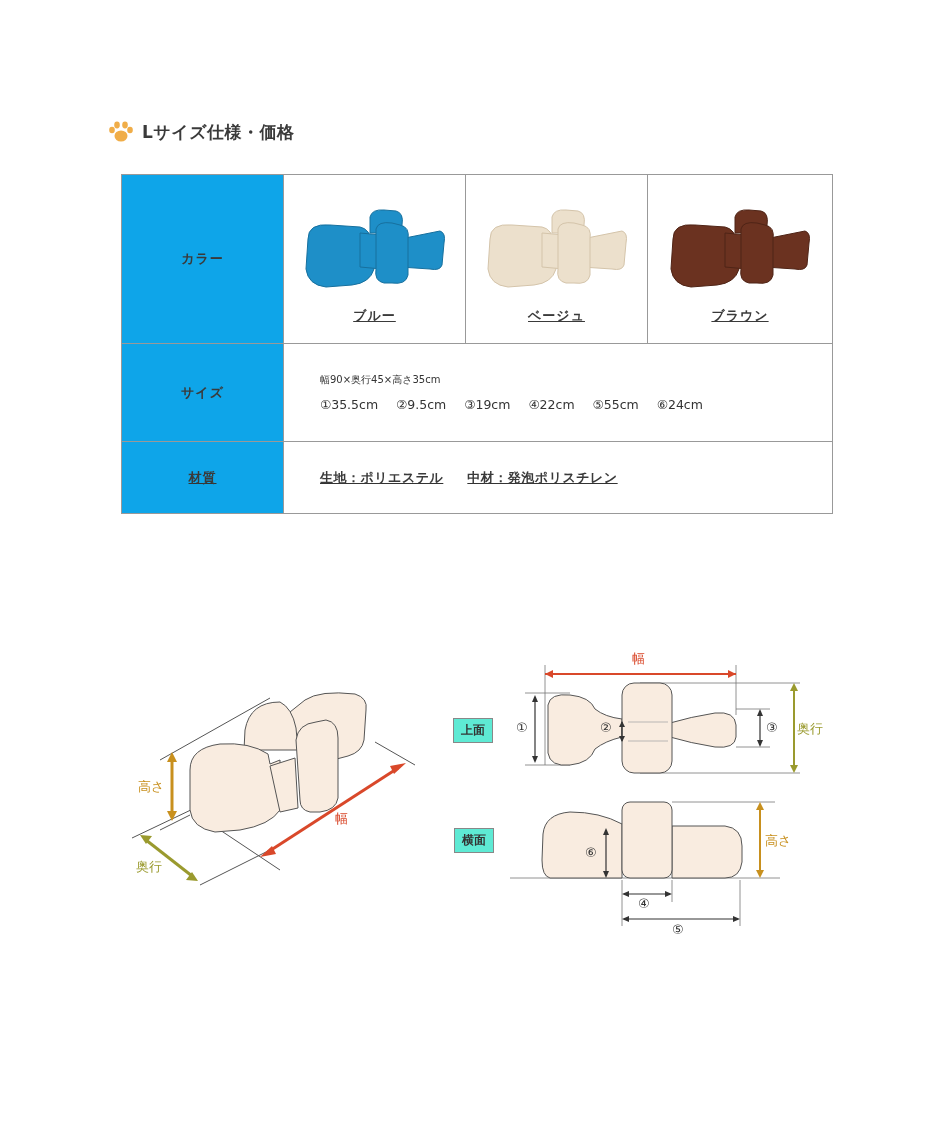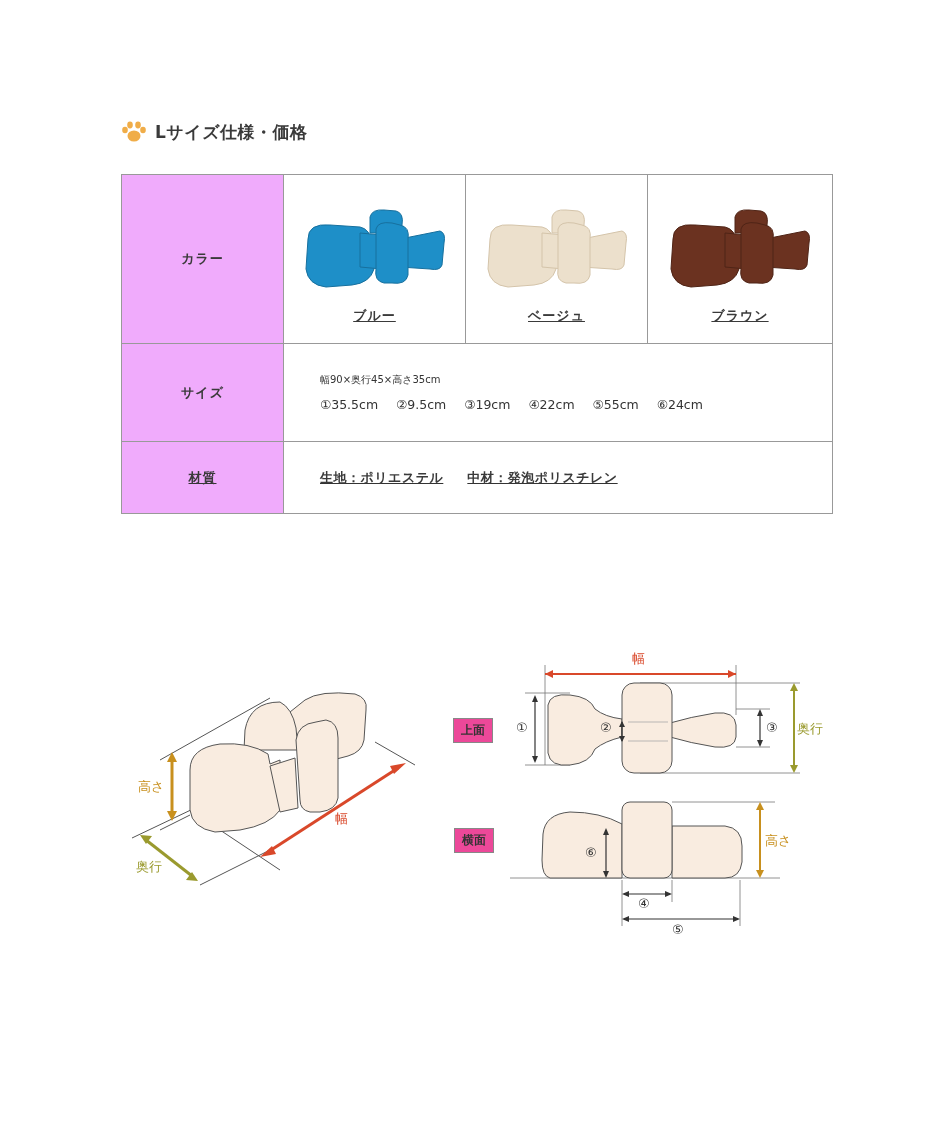--- a/index.html
+++ b/index.html
@@ -1,38 +1,38 @@
 <!DOCTYPE html>
 <html><head>
 <meta charset="utf-8">
 <style>
   html, body { margin:0; padding:0; background:#ffffff; }
   body { width:950px; height:1140px; position:relative; overflow:hidden;
          font-family:"DejaVu Sans", "Liberation Sans", sans-serif; color:#333; }
-  .heading { position:absolute; left:121px; top:118px; height:28px; display:flex; align-items:center;text-align:right; }
+  .heading { position:absolute; left:108px; top:118px; height:28px; display:flex; align-items:center;text-align:right; }
   .heading .paw { width:26px; height:24px; margin-right:8px; }
   .heading .title { font-size:17px; font-weight:bold; color:#3a3a3a; letter-spacing:0.5px; }
 
   table.spec { position:absolute; left:121px; top:174px; width:711px; border-collapse:collapse; table-layout:fixed; }
   table.spec td { border:1.5px solid #999; padding:0; }
-  td.lbl { background:#f0abfc; width:160px; text-align:center; font-size:13px; font-weight:bold; color:#3a3a3a; letter-spacing:1px; }
+  td.lbl { background:#0ea5e9; width:160px; text-align:center; font-size:13px; font-weight:bold; color:#3a3a3a; letter-spacing:1px; }
   td.val { background:#fff; font-size:13px; color:#333; padding-left:36px !important; }
   tr.r-color { height:169px; }
   tr.r-size { height:98px; }
   tr.r-weight { height:70px; }
   tr.r-mat { height:72px;text-decoration:underline; }
   td.swatch { text-align:center; vertical-align:top; }
   .swatch-img { display:block; margin:28px auto 0; width:150px; height:88px; }
   .swatch-name { display:block; margin-top:16px; font-size:13px; font-weight:bold; color:#3a3a3a; letter-spacing:1px;text-decoration:underline; }
   .size-line1 { font-size:10px; margin-bottom:10px; }
   .size-line2 { font-size:12.5px; display:flex; gap:18px; }
   .mat-line { font-size:13px; font-weight:bold; color:#3a3a3a; display:flex; gap:24px; letter-spacing:0.5px; }
 
   .diagram { position:absolute; }
-  .view-tag { position:absolute; border:1.5px solid #888; background:#ec4899; font-size:12px; font-weight:bold;
+  .view-tag { position:absolute; border:1.5px solid #888; background:#5eead4; font-size:12px; font-weight:bold;
               color:#333; padding:3px 7px; }
   .dim-lbl { position:absolute; font-size:13px; }
 </style>
 </head>
 <body>
 
 <div class="heading">
   <svg class="paw" viewBox="0 0 26 24">
     <ellipse cx="13" cy="16" rx="6.5" ry="5.5" fill="#f0ad48"></ellipse>
     <ellipse cx="4" cy="10" rx="2.8" ry="3.2" fill="#f0ad48"></ellipse>

